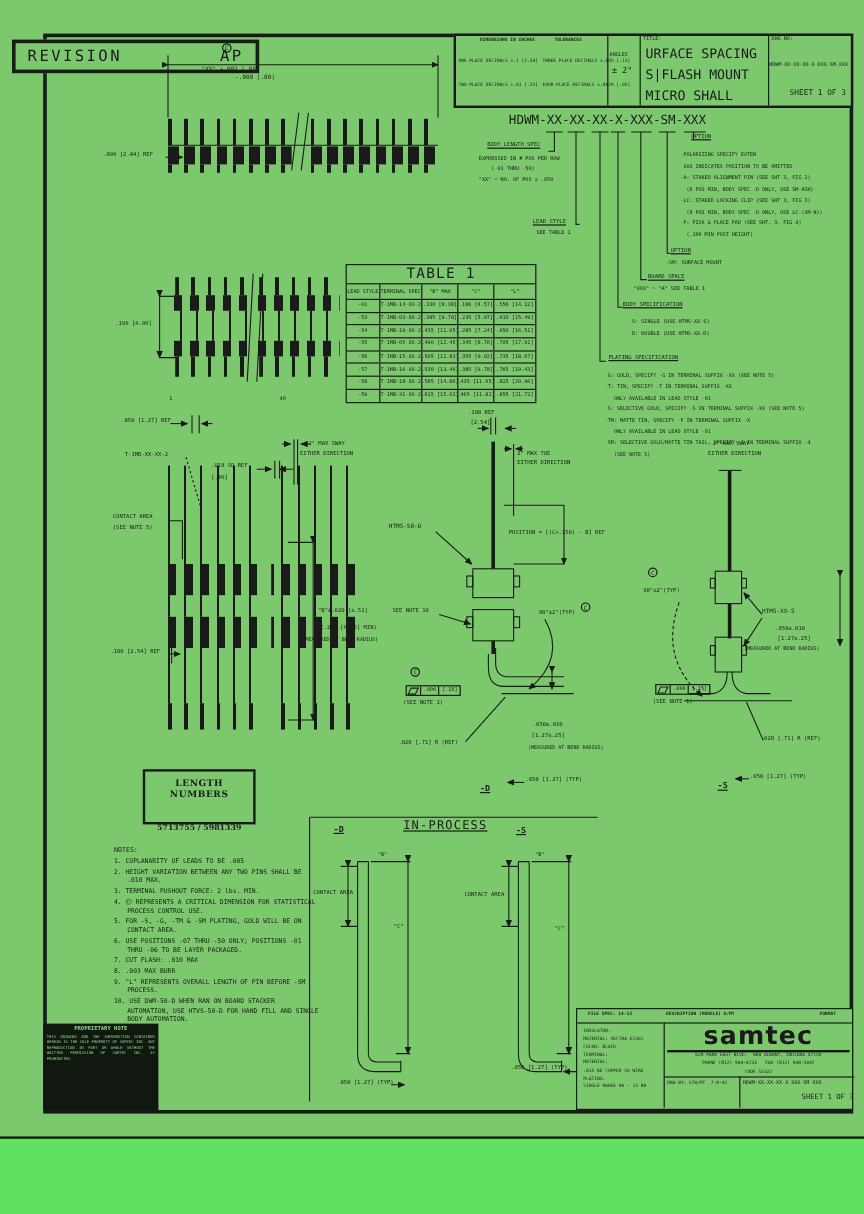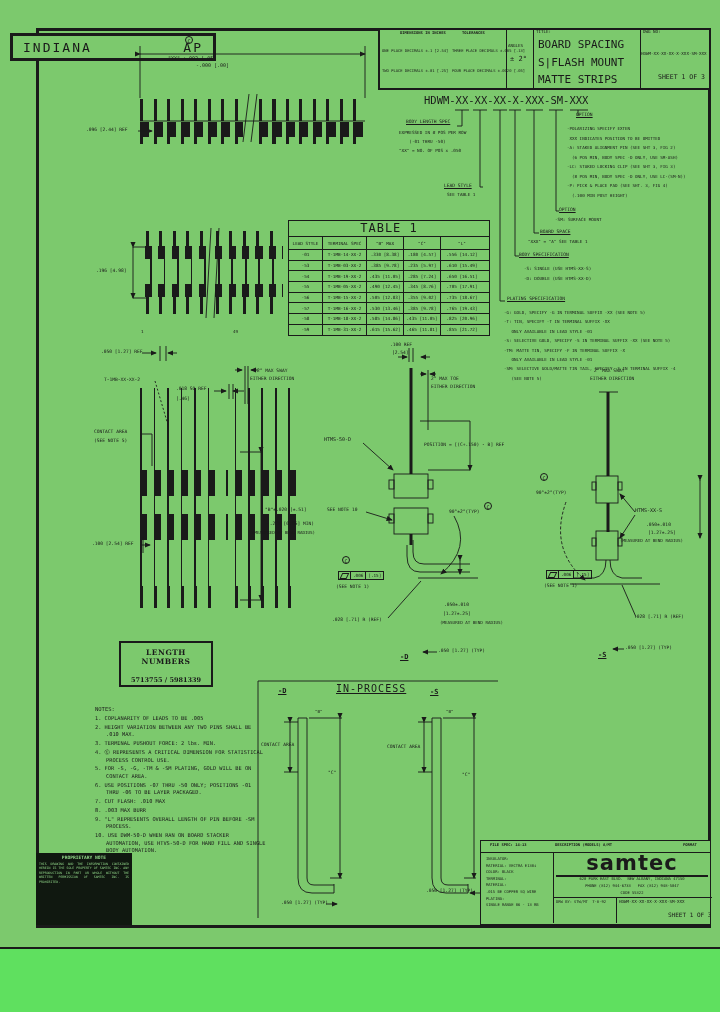--- a/index.html
+++ b/index.html
@@ -25,21 +25,21 @@
   .bodies{position:absolute;background:repeating-linear-gradient(90deg,#1a1a1a 0 9px,transparent 9px 13.5px)}
   .squares{position:absolute;background:repeating-linear-gradient(90deg,#1a1a1a 0 7px,transparent 7px 13.5px)}
   .gap{position:absolute;background:#7cc96d}
   .spc{position:absolute;width:8px;height:8px;border:1px solid #1a1a1a;border-radius:50%;
        font-size:5px;line-height:8px;text-align:center;box-sizing:border-box}
   .fcf{position:absolute;display:flex;border:1px solid #1a1a1a;height:9px;font-size:4.3px;
        line-height:8px;box-sizing:border-box;align-items:center}
   .fcf>span{padding:0 2px;border-right:1px solid #1a1a1a;height:100%;display:flex;align-items:center}
   .fcf>span:last-child{border-right:none}
   .para{width:5px;height:3.5px;border:1px solid #1a1a1a;transform:skewX(-25deg)}
-  .t1{position:absolute;left:288px;top:220px;width:202px;border:1.6px solid #1a1a1a;box-sizing:border-box;background:#7cc96d}
+  .t1{position:absolute;left:288px;top:220px;width:159px;border:1.6px solid #1a1a1a;box-sizing:border-box;background:#7cc96d}
   .t1 .title{height:15px;font-size:12px;text-align:center;border-bottom:1px solid #1a1a1a;line-height:15px;letter-spacing:1px}
   .t1row{display:flex;border-bottom:1px solid #1a1a1a}
   .t1row:last-child{border-bottom:none}
   .t1row span{border-right:1px solid #1a1a1a;text-align:center;font-size:4.3px;overflow:hidden;
       white-space:nowrap;display:flex;align-items:center;justify-content:center;box-sizing:border-box}
   .t1row span:last-child{border-right:none}
   .hrow{height:12px}.drow{height:9.7px}
   .c0{width:34px}.c1{width:44px}.c2{width:37px}.c3{width:37px}.c4{width:42px}
   .col{position:absolute;display:flex;flex-direction:column;white-space:pre}
   .patent{position:absolute;left:119px;top:641px;width:94px;height:46px;border:2px solid #1a1a1a;
@@ -53,40 +53,40 @@
 </style>
 </head>
 <body>
 
 <div class="band"></div>
 <div class="hline"></div>
 
 <div class="frame"></div>
 
 <div class="revbox">
-  <span>INDIANA</span>
+  <span>REVISION</span>
   <span>AP</span>
 </div>
 
 <div class="tblock">
   <div class="tb-div" style="left:153px"></div>
   <div class="tb-div" style="left:260px"></div>
   <div class="tb-div" style="left:126px"></div>
 </div>
 <div class="lbl f38 b" style="left:400px;top:31px">DIMENSIONS IN INCHES</div>
 <div class="lbl f38 b" style="left:462px;top:31px">TOLERANCES</div>
 <div class="lbl f38" style="left:382px;top:49px">ONE PLACE DECIMALS ±.1 [2.54]</div>
 <div class="lbl f38" style="left:382px;top:69px">TWO PLACE DECIMALS ±.01 [.25]</div>
 <div class="lbl f38" style="left:452px;top:49px">THREE PLACE DECIMALS ±.005 [.13]</div>
 <div class="lbl f38" style="left:452px;top:69px">FOUR PLACE DECIMALS ±.0020 [.05]</div>
 <div class="lbl f4" style="left:508px;top:44px">ANGLES</div>
 <div class="lbl f7" style="left:510px;top:56px">± 2°</div>
 <div class="lbl f4" style="left:536px;top:30px">TITLE:</div>
 <div class="col" style="left:538px;top:36px;width:100px;text-align:left">
-  <div class="f11" style="line-height:17.5px">BOARD SPACING</div><div class="f11" style="line-height:17.5px">S|FLASH MOUNT</div><div class="f11" style="line-height:17.5px">MATTE STRIPS</div>
+  <div class="f11" style="line-height:17.5px">URFACE SPACING</div><div class="f11" style="line-height:17.5px">S|FLASH MOUNT</div><div class="f11" style="line-height:17.5px">MICRO SHALL</div>
 </div>
 <div class="lbl f4" style="left:643px;top:30px">DWG NO:</div>
 <div class="lbl f4" style="left:641px;top:52px">HDWM-XX-XX-XX-X-XXX-SM-XXX</div>
 <div class="lbl f65" style="left:658px;top:74px">SHEET 1 OF 3</div>
 
 <div class="lbl f105" style="left:424px;top:95px;letter-spacing:0">HDWM-XX-XX-XX-X-XXX-SM-XXX</div>
 
 <div class="lbl f45 ul" style="left:406px;top:119px">BODY LENGTH SPEC</div>
 <div class="col" style="left:399px;top:129px">
   <div class="f43" style="line-height:8.8px">EXPRESSED IN # POS PER ROW</div><div class="f43" style="line-height:8.8px">    (-01 THRU -50)</div><div class="f43" style="line-height:8.8px">"XX" = NO. OF POS x .050</div>
@@ -178,21 +178,21 @@
     <span class="c0">-59</span>
     <span class="c1">T-1MB-31-XX-2</span>
     <span class="c2">.615 [15.62]</span>
     <span class="c3">.465 [11.81]</span>
     <span class="c4">.855 [21.72]</span>
   </div>
 </div>
 
 <div class="patent">
   <div class="f75 b" style="margin-top:5px;letter-spacing:0.5px">LENGTH NUMBERS</div>
-  <div class="f65 b" style="margin-top:10px">5713755 / 5981339</div>
+  <div class="f65 b" style="margin-top:20px">5713755 / 5981339</div>
 </div>
 
 <div class="notes">
   <div class="f55" style="margin-bottom:3px">NOTES:</div>
   <div class="it">1. COPLANARITY OF LEADS TO BE .005</div>
     <div class="it">2. HEIGHT VARIATION BETWEEN ANY TWO PINS SHALL BE .010 MAX.</div>
     <div class="it">3. TERMINAL PUSHOUT FORCE: 2 lbs. MIN.</div>
     <div class="it">4. Ⓒ REPRESENTS A CRITICAL DIMENSION FOR STATISTICAL PROCESS CONTROL USE.</div>
     <div class="it">5. FOR -S, -G, -TM &amp; -SM PLATING, GOLD WILL BE ON CONTACT AREA.</div>
     <div class="it">6. USE POSITIONS -07 THRU -50 ONLY; POSITIONS -01 THRU -06 TO BE LAYER PACKAGED.</div>

